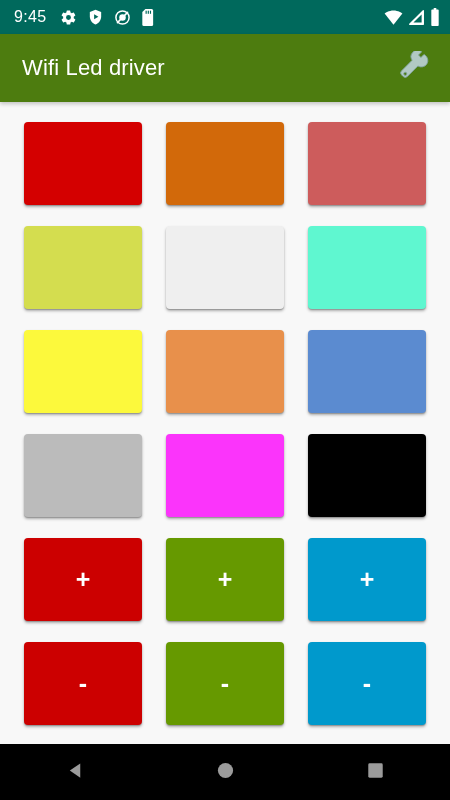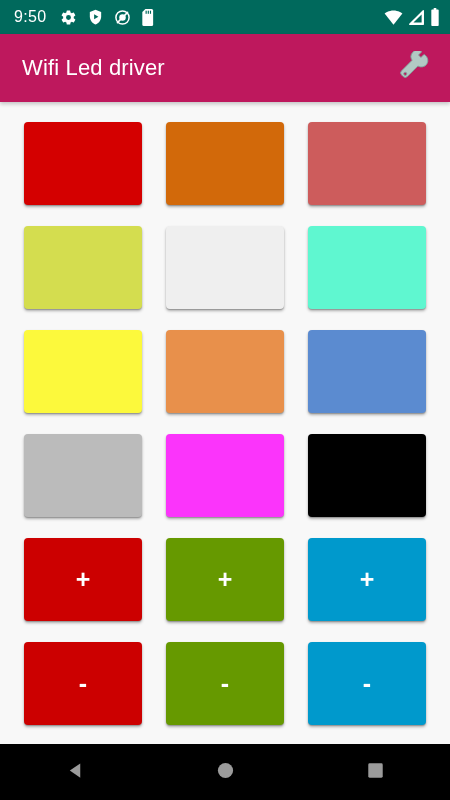--- a/index.html
+++ b/index.html
@@ -125,21 +125,21 @@
     display: flex; align-items: center; justify-content: center;
     cursor: pointer;
   }
 </style>
 </head>
 <body>
 
 <div class="phone">
 
   <div class="status-bar" style="background: rgb(0, 105, 92);">
-    <span class="status-time">9:50</span>
+    <span class="status-time">9:45</span>
     <div class="status-left-icons">
       <span>
         <svg class="sicon" width="17" height="17" viewBox="0 0 24 24" fill="#fff">
           <path d="M19.4 13c.04-.33.06-.66.06-1s-.02-.67-.06-1l2.11-1.65a.5.5 0 0 0 .12-.64l-2-3.46a.5.5 0 0 0-.6-.22l-2.49 1a7.3 7.3 0 0 0-1.73-1l-.38-2.65a.5.5 0 0 0-.5-.42h-4a.5.5 0 0 0-.49.42l-.38 2.65c-.63.26-1.2.6-1.73 1l-2.49-1a.5.5 0 0 0-.6.22l-2 3.46a.5.5 0 0 0 .12.64L4.5 11c-.04.33-.06.66-.06 1s.02.67.06 1l-2.11 1.65a.5.5 0 0 0-.12.64l2 3.46c.12.22.39.3.6.22l2.49-1c.52.4 1.1.74 1.73 1l.38 2.65c.04.24.25.42.49.42h4c.25 0 .46-.18.5-.42l.38-2.65c.63-.26 1.2-.6 1.73-1l2.49 1c.22.08.48 0 .6-.22l2-3.46a.5.5 0 0 0-.12-.64L19.4 13zM12 15.5A3.5 3.5 0 1 1 15.5 12 3.5 3.5 0 0 1 12 15.5z"></path>
         </svg>
       </span>
       <span>
         <svg class="sicon" width="15" height="17" viewBox="0 0 20 24" fill="#fff">
           <path d="M10 1 2 4.2v6.1c0 5.3 3.4 10.3 8 11.6 4.6-1.3 8-6.3 8-11.6V4.2L10 1z"></path>
           <path d="M8.1 7.4v7.2l6-3.6-6-3.6z" fill="#00695C"></path>
@@ -175,21 +175,21 @@
         </svg>
       </span>
       <span>
         <svg class="sicon" width="10" height="18" viewBox="0 0 12 22" fill="#fff">
           <path d="M4.4 0h3.2v1.8h1.9a1 1 0 0 1 1 1V21a1 1 0 0 1-1 1H2.5a1 1 0 0 1-1-1V2.8a1 1 0 0 1 1-1h1.9V0z"></path>
         </svg>
       </span>
     </div>
   </div>
 
-  <div class="app-bar" style="background: #be185d;">
+  <div class="app-bar" style="background: #4d7c0f;">
     <span class="app-title" style="color: rgb(255, 255, 255);">Wifi Led driver</span>
     <div class="app-actions">
       <div class="action-btn">
         <span>
           <svg width="30" height="30" viewBox="0 0 24 24" fill="#B2C9C4" stroke="#7FA49C" stroke-width="0.7">
             <path d="M20.6 3.1a.55.55 0 0 0-.86-.13l-2.18 2.18-1.95-1.95 2.18-2.18a.55.55 0 0 0-.2-.9A5.2 5.2 0 0 0 10.5 7.4L2.1 15.8a2.4 2.4 0 0 0 0 3.4l1.2 1.2a2.4 2.4 0 0 0 3.4 0l8.4-8.4a5.2 5.2 0 0 0 5.5-8.9zM5 19.5a1.25 1.25 0 1 1 0-2.5 1.25 1.25 0 0 1 0 2.5z"></path>
           </svg>
         </span>
       </div>
     </div>

